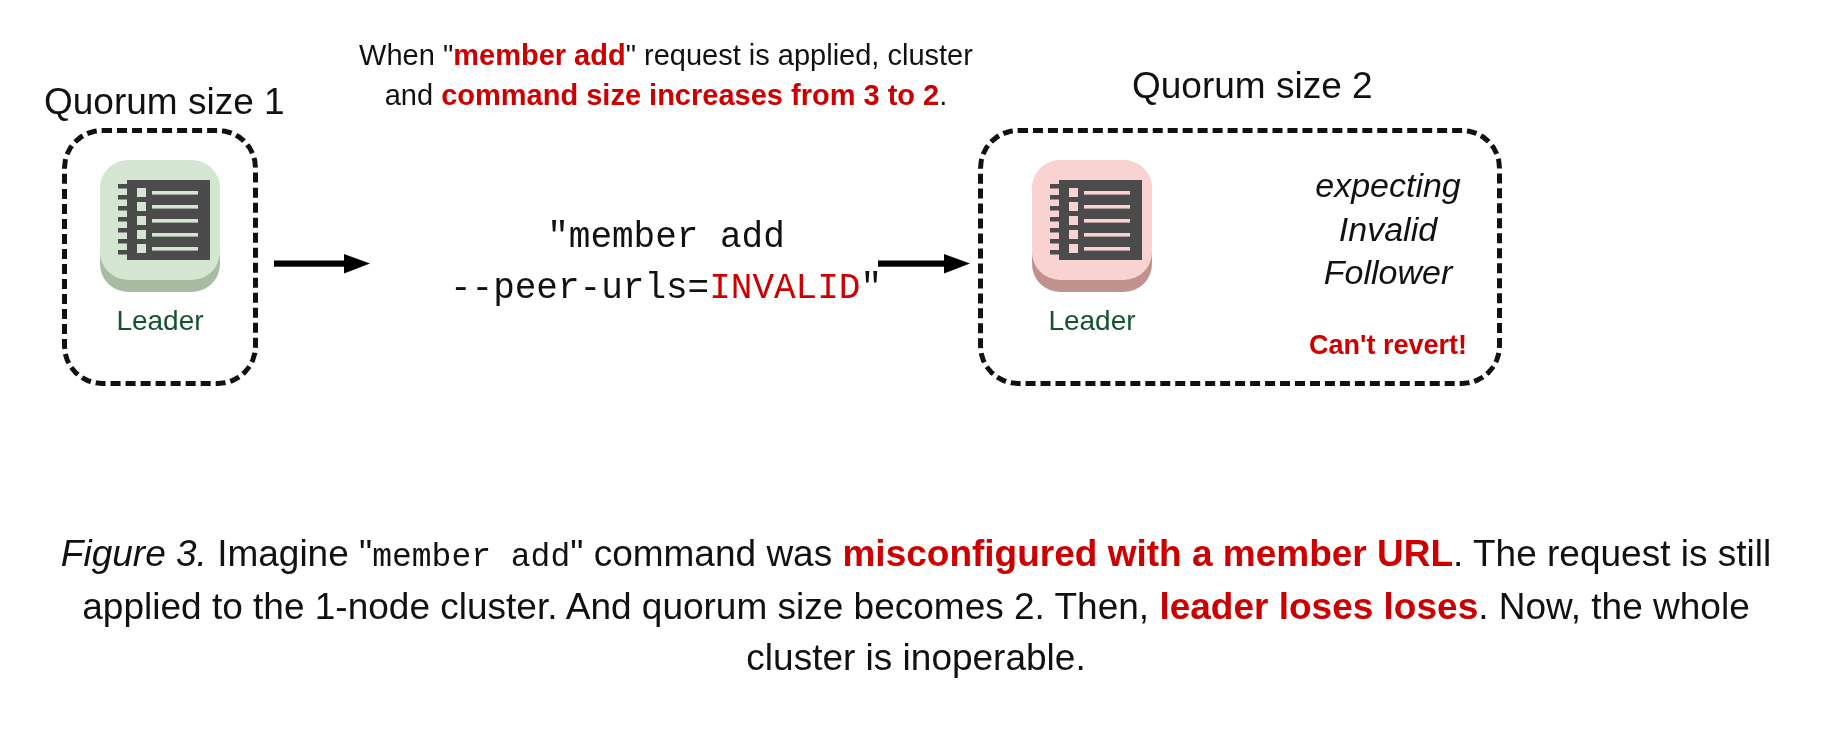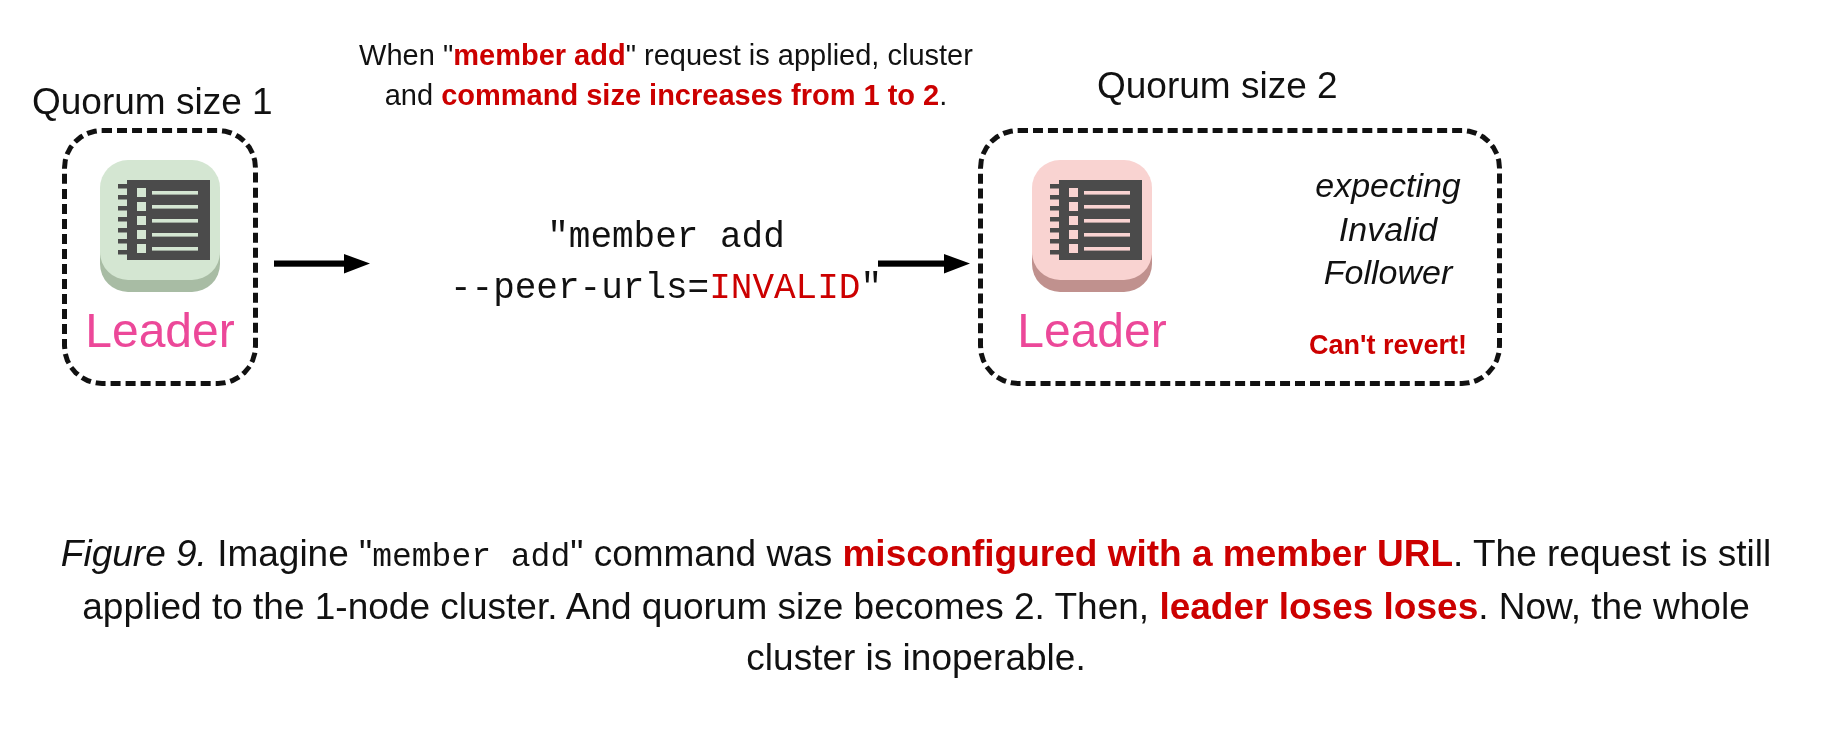--- a/index.html
+++ b/index.html
@@ -30,22 +30,22 @@
   }
 
   
   .group-label {
     position: absolute;
     font-size: 37px;
     line-height: 1.1;
     white-space: nowrap;
     color: #111;
   }
-  #label-left  { left: 32px;  top: 82px; }
-  #label-right { left: 1097px; top: 66px; }
+  #label-left  { left: 44px;  top: 82px; }
+  #label-right { left: 1132px; top: 66px; }
 
   
   .cluster-box {
     position: absolute;
     border: 5px dashed #111111;
     border-radius: 40px;
     box-sizing: border-box;
     background: transparent;
   }
   #cluster-left {
@@ -96,24 +96,24 @@
 
   .rack-icon {
     position: absolute;
     left: 18px;
     top: 20px;
     width: 92px;
     height: 80px;
   }
 
   .node-caption {
-    font-size: 48px;
+    font-size: 28px;
     line-height: 1.05;
     margin-top: 14px;
-    color: #ec4899;
+    color: #14532d;
   }
 
   
   #top-caption {
     position: absolute;
     left: 352px;
     top: 36px;
     width: 628px;
     text-align: center;
     font-size: 29px;
@@ -220,21 +220,21 @@
           </g>
         </svg>
       </div>
     </div>
     <div class="node-caption">Leader</div>
   </div>
 
   <div id="top-caption">
     <span>When "</span><span class="red bold">member add</span><span>" request is applied,</span>
     <span>cluster and </span><span class="red bold">command size increases</span>
-    <span class="red bold">from 1 to 2</span><span>.</span>
+    <span class="red bold">from 3 to 2</span><span>.</span>
   </div>
 
   <div class="arrow" id="arrow-left">
     <svg width="96" height="24" viewBox="0 0 96 24">
       <rect x="0" y="8.5" width="74" height="6.2" fill="#000000"></rect>
       <polygon points="70,2 96,11.6 70,21.5" fill="#000000"></polygon>
     </svg>
   </div>
 
   <div id="command">
@@ -286,18 +286,18 @@
 
   <div id="expect-text">
     <div>expecting</div>
     <div>Invalid</div>
     <div>Follower</div>
   </div>
 
   <div id="cant-revert">Can't revert!</div>
 
   <div id="figure-caption">
-    <span class="ital">Figure 9.</span><span> Imagine "</span><span class="mono">member add</span><span>" command was </span><span class="red bold">misconfigured with a member URL</span><span>.</span>
+    <span class="ital">Figure 3.</span><span> Imagine "</span><span class="mono">member add</span><span>" command was </span><span class="red bold">misconfigured with a member URL</span><span>.</span>
     <span>The request is still applied to the 1-node cluster. And quorum size becomes 2. Then,</span>
     <span class="red bold">leader loses loses</span><span>. Now, the whole cluster is inoperable.</span>
   </div>
 
 </div>
 
 </body></html>

